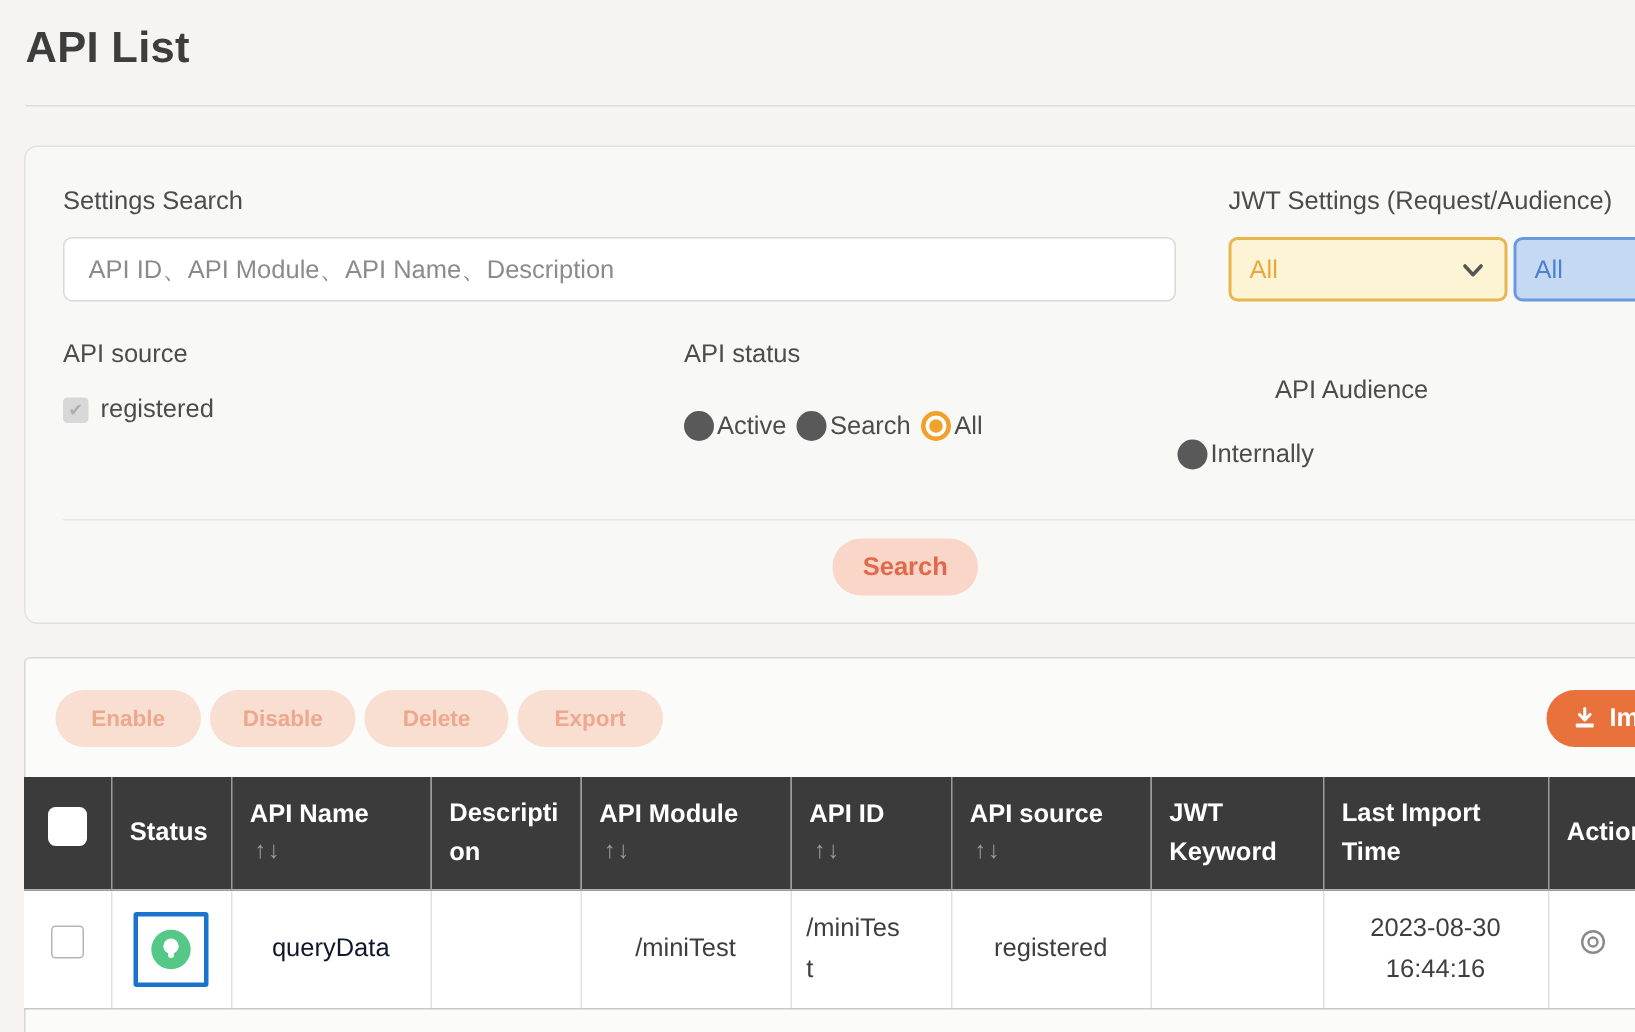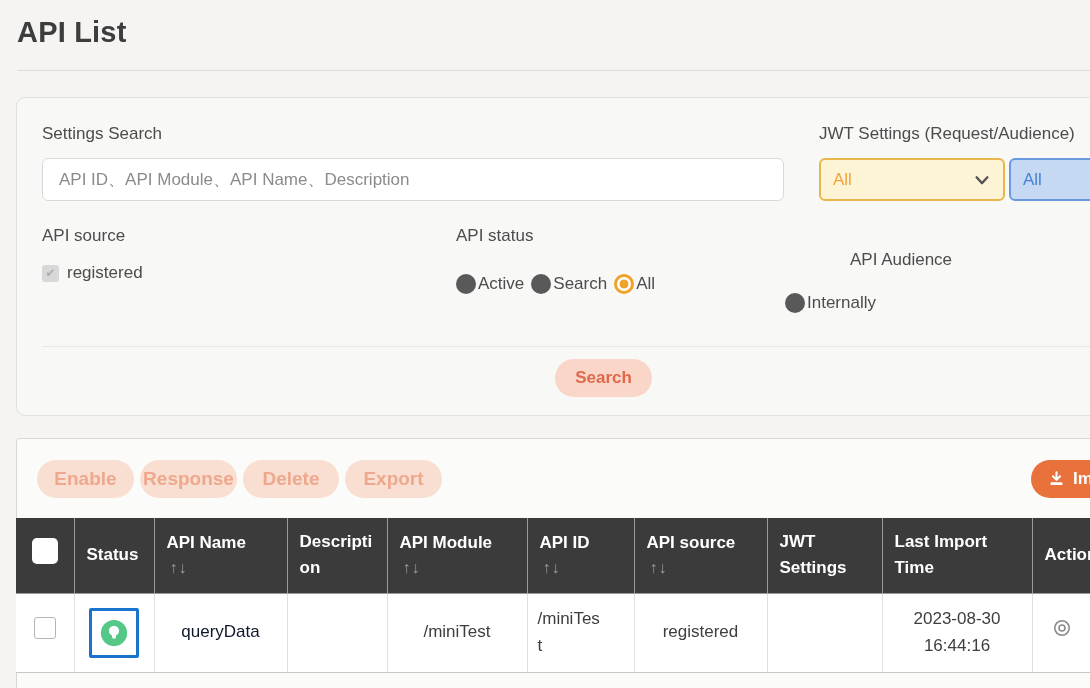--- a/index.html
+++ b/index.html
@@ -59,21 +59,21 @@
     font-size:17px; font-weight:700; cursor:pointer; font-family:"Liberation Sans", sans-serif;
   }
 
   
   .table-panel {
     position:absolute; top:438px; left:16px; width:1164px; height:320px;
     background:#fbfbfa; border:1px solid #d7d6d4; border-radius:4px;
   }
   .toolbar-btn {
     position:absolute; top:21px; height:38px; border:none; border-radius:19px;
-    background:#f9ded2; color:#eda88d; font-size:19px; font-weight:700;
+    background:#f9ded2; color:#eda88d; font-size:15px; font-weight:700;
     cursor:pointer; font-family:"Liberation Sans", sans-serif;
   }
   .btn-enable  { left:20px;  width:97px; }
   .btn-disable { left:123px; width:97px; }
   .btn-delete  { left:226px; width:96px; }
   .btn-export  { left:328px; width:97px; }
   .btn-import {
     position:absolute; top:21px; left:1014px; width:150px; height:38px;
     border:none; border-radius:19px; background:#e8713c; color:#fff;
     font-size:17px; font-weight:700; cursor:pointer;
@@ -163,21 +163,21 @@
         <span>Internally</span>
       </span>
     </div>
 
     <div class="panel-divider"></div>
     <button class="search-btn">Search</button>
   </div>
 
   <div class="table-panel">
     <button class="toolbar-btn btn-enable">Enable</button>
-    <button class="toolbar-btn btn-disable">Response</button>
+    <button class="toolbar-btn btn-disable">Disable</button>
     <button class="toolbar-btn btn-export">Export</button>
     <button class="toolbar-btn btn-delete">Delete</button>
     <button class="btn-import">
       <svg width="19" height="19" viewBox="0 0 24 24">
         <path d="M12 3v8.5" stroke="#ffffff" stroke-width="2.6" stroke-linecap="round" fill="none"></path>
         <path d="M7.5 8 L12 12.5 L16.5 8" stroke="#ffffff" stroke-width="2.6" stroke-linecap="round" stroke-linejoin="round" fill="none"></path>
         <rect x="4.5" y="15.5" width="15" height="3.4" rx="0.8" fill="#ffffff"></rect>
       </svg>
       <span>Import</span>
     </button>
@@ -216,21 +216,21 @@
         </th>
         <th>
           <span>API ID</span>
           <span class="sort-icon">↑↓</span>
         </th>
         <th>
           <span>API source</span>
           <span class="sort-icon">↑↓</span>
         </th>
         <th>
-          <span>JWT Settings</span>
+          <span>JWT Keyword</span>
         </th>
         <th>
           <span>Last Import Time</span>
         </th>
         <th>
           <span>Action</span>
         </th>
       </tr>
       <tr>
         <td>

